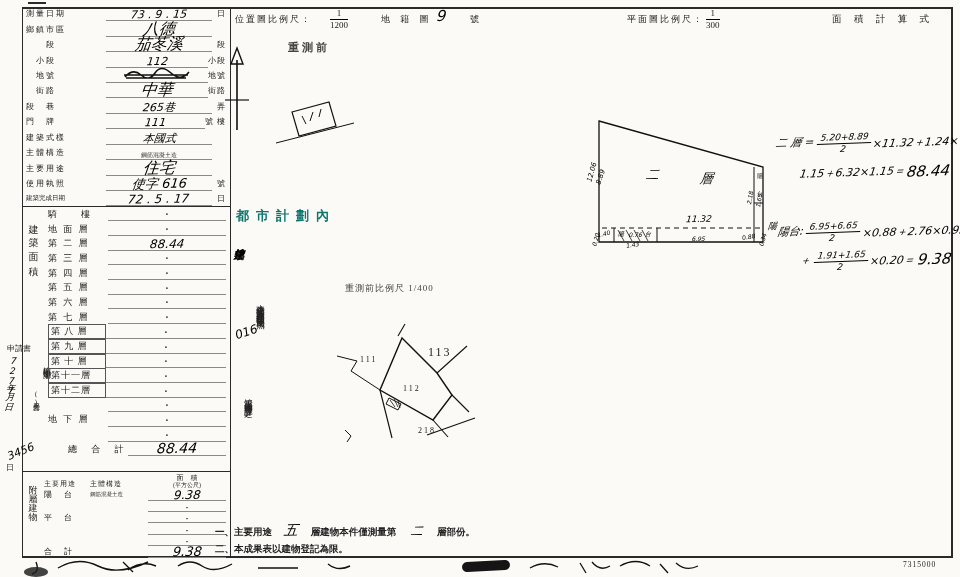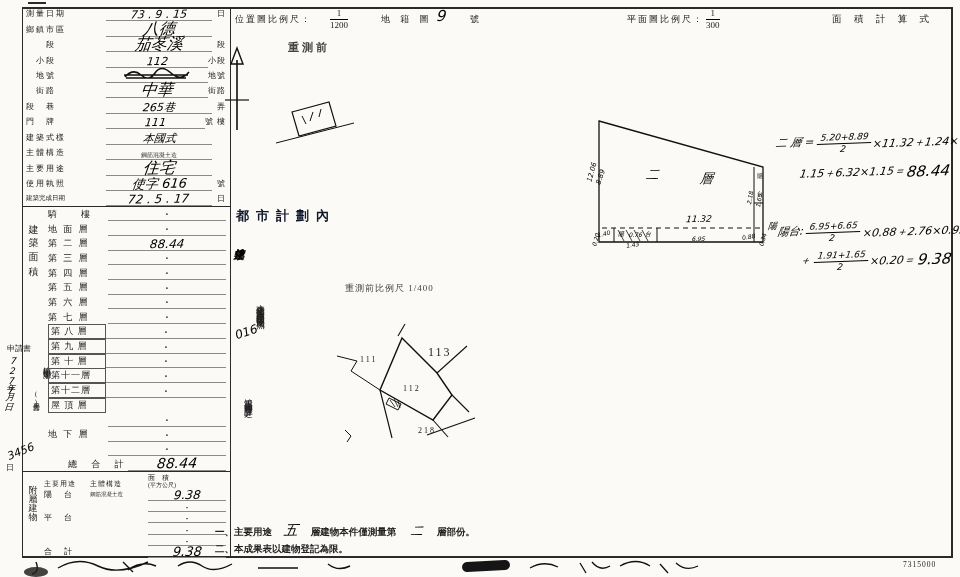--- a/index.html
+++ b/index.html
@@ -199,24 +199,20 @@
       </div>
     <div class="frow">
         <span class="flab box">第十一層</span>
         <span class="fval"><span class="dot">·</span></span>
       </div>
     <div class="frow">
         <span class="flab box">第十二層</span>
         <span class="fval"><span class="dot">·</span></span>
       </div>
     <div class="frow">
-        <span class="flab box">屋 頂 層</span>
-        <span class="fval" style="border-bottom:none;"><span class="dot"></span></span>
-      </div>
-    <div class="frow">
         <span class="flab"></span>
         <span class="fval"><span class="dot">·</span></span>
       </div>
     <div class="frow">
         <span class="flab">地 下 層</span>
         <span class="fval"><span class="dot">·</span></span>
       </div>
     <div class="frow">
         <span class="flab"></span>
         <span class="fval"><span class="dot">·</span></span>
@@ -226,21 +222,21 @@
         <span class="fval"><span class="hw" style="font-size:14px;">88.44</span></span>
       </div>
   </div>
 
   <span class="abs pr vert" style="left:26px;top:478px;height:80px;font-size:9px;letter-spacing:9px;">附屬建物</span>
 
   <div class="abs" style="left:44px;top:472px;width:182px;">
     <div class="ahead">
       <span style="width:46px;letter-spacing:1px;">主要用途</span>
       <span style="width:58px;letter-spacing:1px;">主體構造</span>
-      <span style="flex:1;text-align:left;line-height:1.1;">
+      <span style="flex:1;text-align:center;line-height:1.1;">
         <span style="display:block;">面　積</span>
         <span style="display:block;font-size:6px;">(平方公尺)</span>
       </span>
     </div>
     <div class="arow">
         <span class="acol1">陽　台</span>
         <span class="acol2">鋼筋混凝土造</span>
         <span class="acol3"><span class="hw">9.38</span></span>
       </div>
     <div class="arow">
@@ -277,21 +273,21 @@
   </svg>
 
   <span class="abs pr stampt" style="left:280px;top:40px;font-size:11px;letter-spacing:3px;font-weight:bold;margin-left:8px;">重測前</span>
 
   <svg style="left:272px;top:95px;" width="88" height="55" viewBox="0 0 88 55">
     <polygon points="20,17 57,7 64,31 27,41" fill="none" stroke="#111" stroke-width="1.2"></polygon>
     <line x1="4" y1="48" x2="82" y2="28" stroke="#111" stroke-width="1"></line>
     <path d="M30,21 l4,8 M41,17 l-3,9 M49,14 l-2,8" stroke="#111" stroke-width="1" fill="none"></path>
   </svg>
 
-  <span class="abs pr" style="left:236px;top:207px;font-size:13px;letter-spacing:7px;font-weight:bold;color:#0f172a;">都市計劃內</span>
+  <span class="abs pr" style="left:236px;top:207px;font-size:13px;letter-spacing:7px;font-weight:bold;color:#0f766e;">都市計劃內</span>
 
   <span class="abs hw vert" style="left:230px;top:240px;height:92px;font-size:11px;transform:none;">桃建管使字第</span>
   <span class="abs hw" style="left:235px;top:325px;font-size:12px;transform:rotate(-18deg);">016</span>
 
   <span class="abs pr vert" style="left:255px;top:298px;height:185px;font-size:8.5px;letter-spacing:1px;">本建物平面圖及建物面積係依使用執照</span>
   <span class="abs pr vert" style="left:243px;top:392px;height:118px;font-size:8.5px;letter-spacing:1px;">竣工平面圖轉繪並計算之</span>
 
   <span class="abs pr stampt" style="left:345px;top:282px;font-size:9px;letter-spacing:1px;">重測前比例尺 1/400</span>
 
   <svg style="left:335px;top:312px;" width="215" height="160" viewBox="0 0 215 160">

